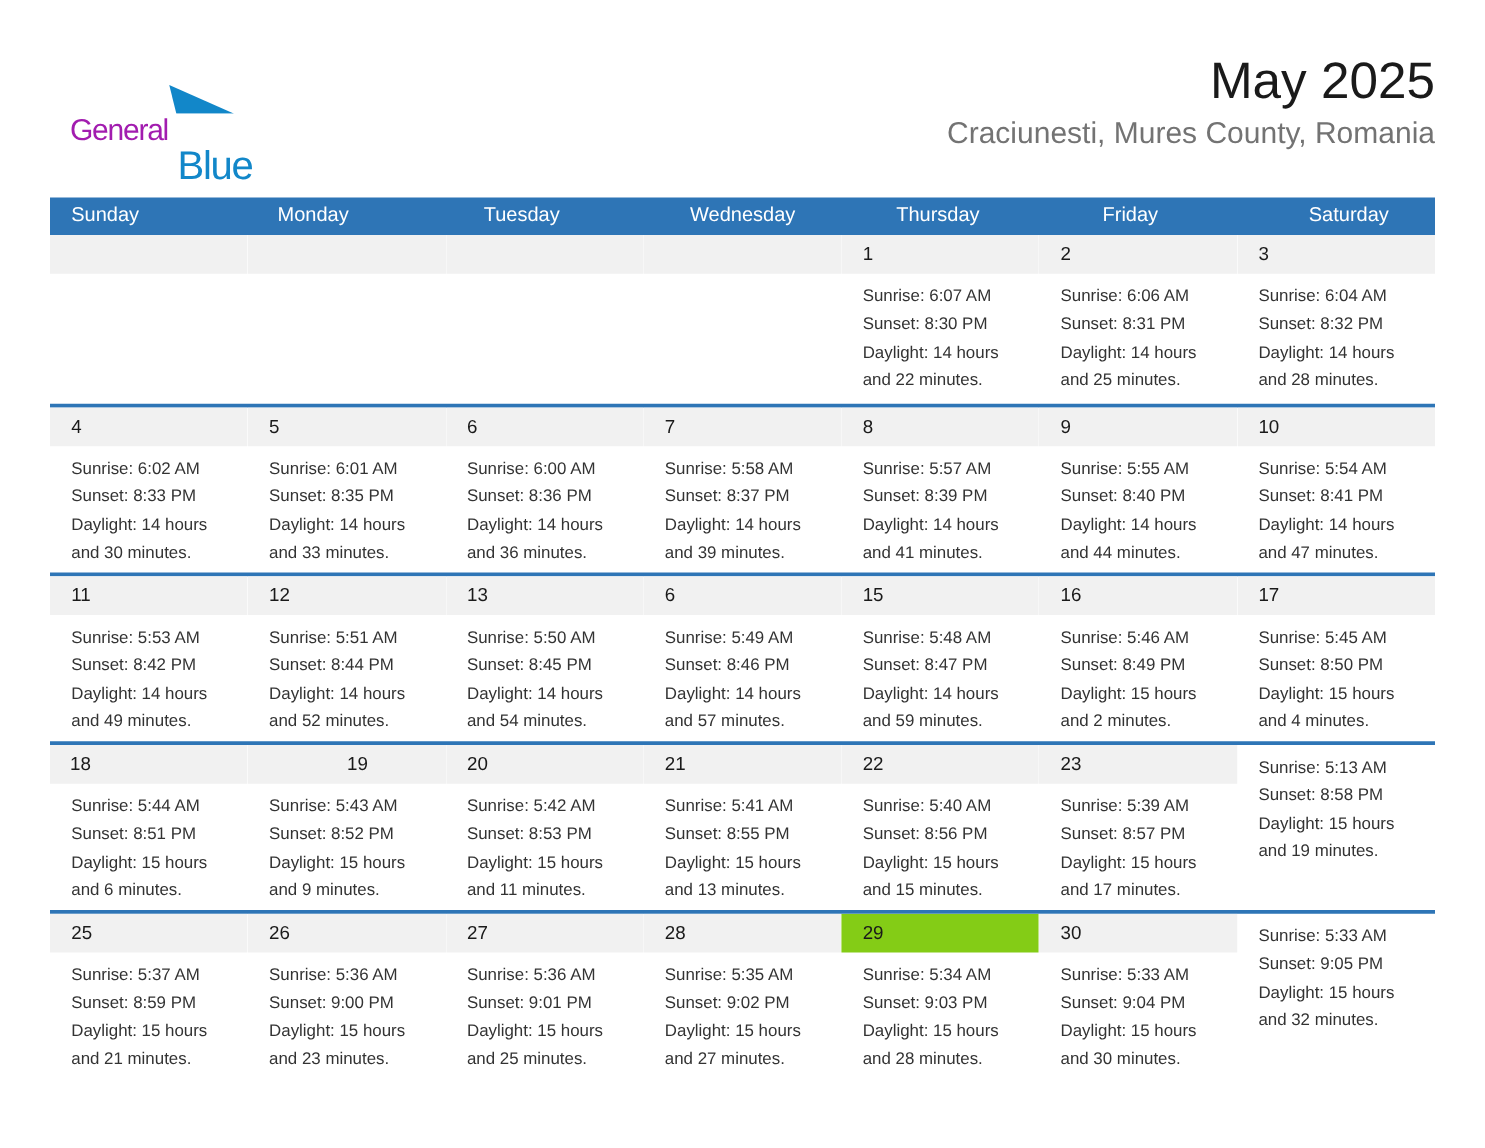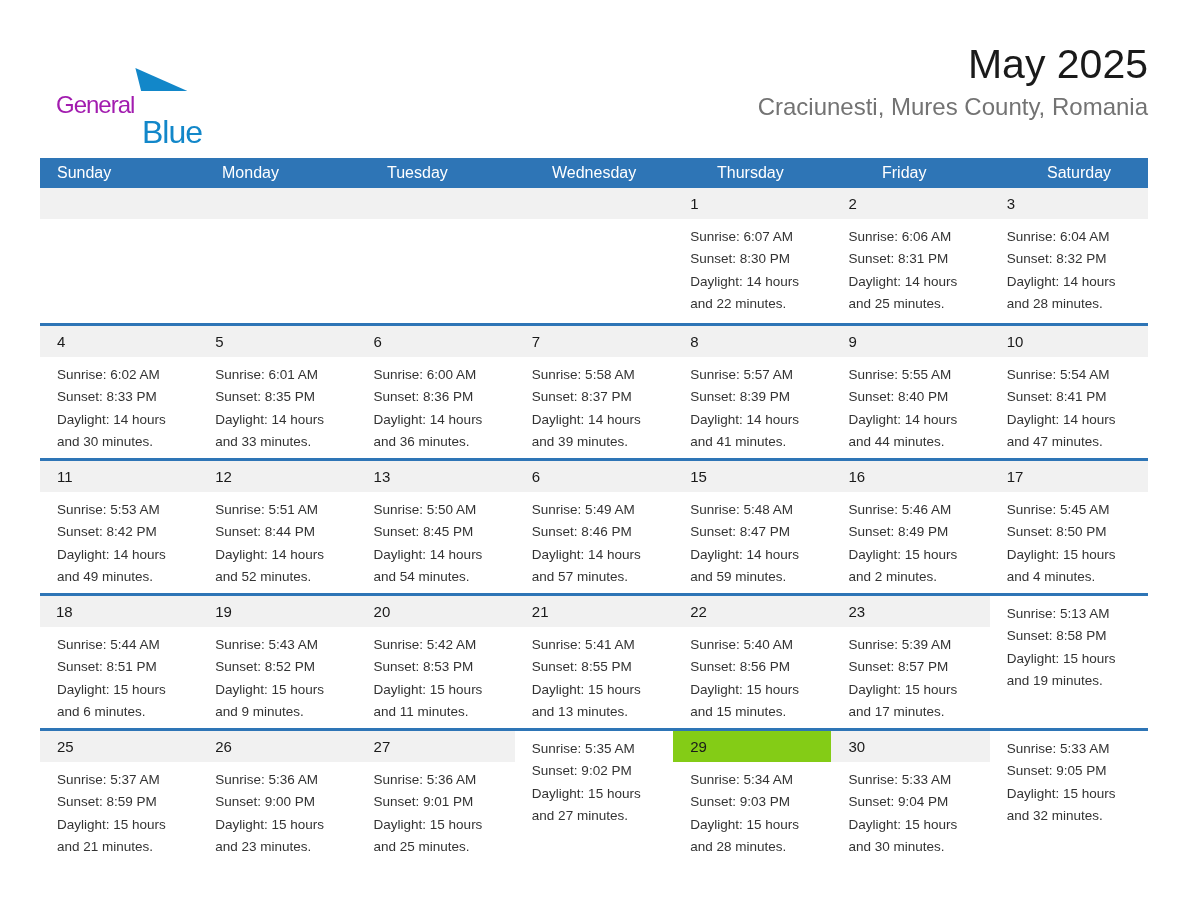--- a/index.html
+++ b/index.html
@@ -274,21 +274,21 @@
           <div class="day-cell">
             <div class="day-number-band" style="background: rgb(241, 241, 241); padding-left: 16px;">18</div>
             <div class="cell-body">
               <div class="cell-line">Sunrise: 5:44 AM</div>
               <div class="cell-line">Sunset: 8:51 PM</div>
               <div class="cell-line">Daylight: 15 hours</div>
               <div class="cell-line">and 6 minutes.</div>
             </div>
           </div>
           <div class="day-cell">
-            <div class="day-number-band" style="background: rgb(241, 241, 241);">19</div>
+            <div class="day-number-band" style="background: rgb(241, 241, 241); text-align: center;">19</div>
             <div class="cell-body">
               <div class="cell-line">Sunrise: 5:43 AM</div>
               <div class="cell-line">Sunset: 8:52 PM</div>
               <div class="cell-line">Daylight: 15 hours</div>
               <div class="cell-line">and 9 minutes.</div>
             </div>
           </div>
           <div class="day-cell">
             <div class="day-number-band" style="background: rgb(241, 241, 241);">20</div>
             <div class="cell-body">
@@ -356,20 +356,21 @@
           <div class="day-cell">
             <div class="day-number-band" style="background: rgb(241, 241, 241);">27</div>
             <div class="cell-body">
               <div class="cell-line">Sunrise: 5:36 AM</div>
               <div class="cell-line">Sunset: 9:01 PM</div>
               <div class="cell-line">Daylight: 15 hours</div>
               <div class="cell-line">and 25 minutes.</div>
             </div>
           </div>
           <div class="day-cell">
+            <div class="day-number-band" style="background: rgb(241, 241, 241);">28</div>
             <div class="cell-body">
               <div class="cell-line">Sunrise: 5:35 AM</div>
               <div class="cell-line">Sunset: 9:02 PM</div>
               <div class="cell-line">Daylight: 15 hours</div>
               <div class="cell-line">and 27 minutes.</div>
             </div>
           </div>
           <div class="day-cell">
             <div class="day-number-band" style="background: #84cc16;">29</div>
             <div class="cell-body">

